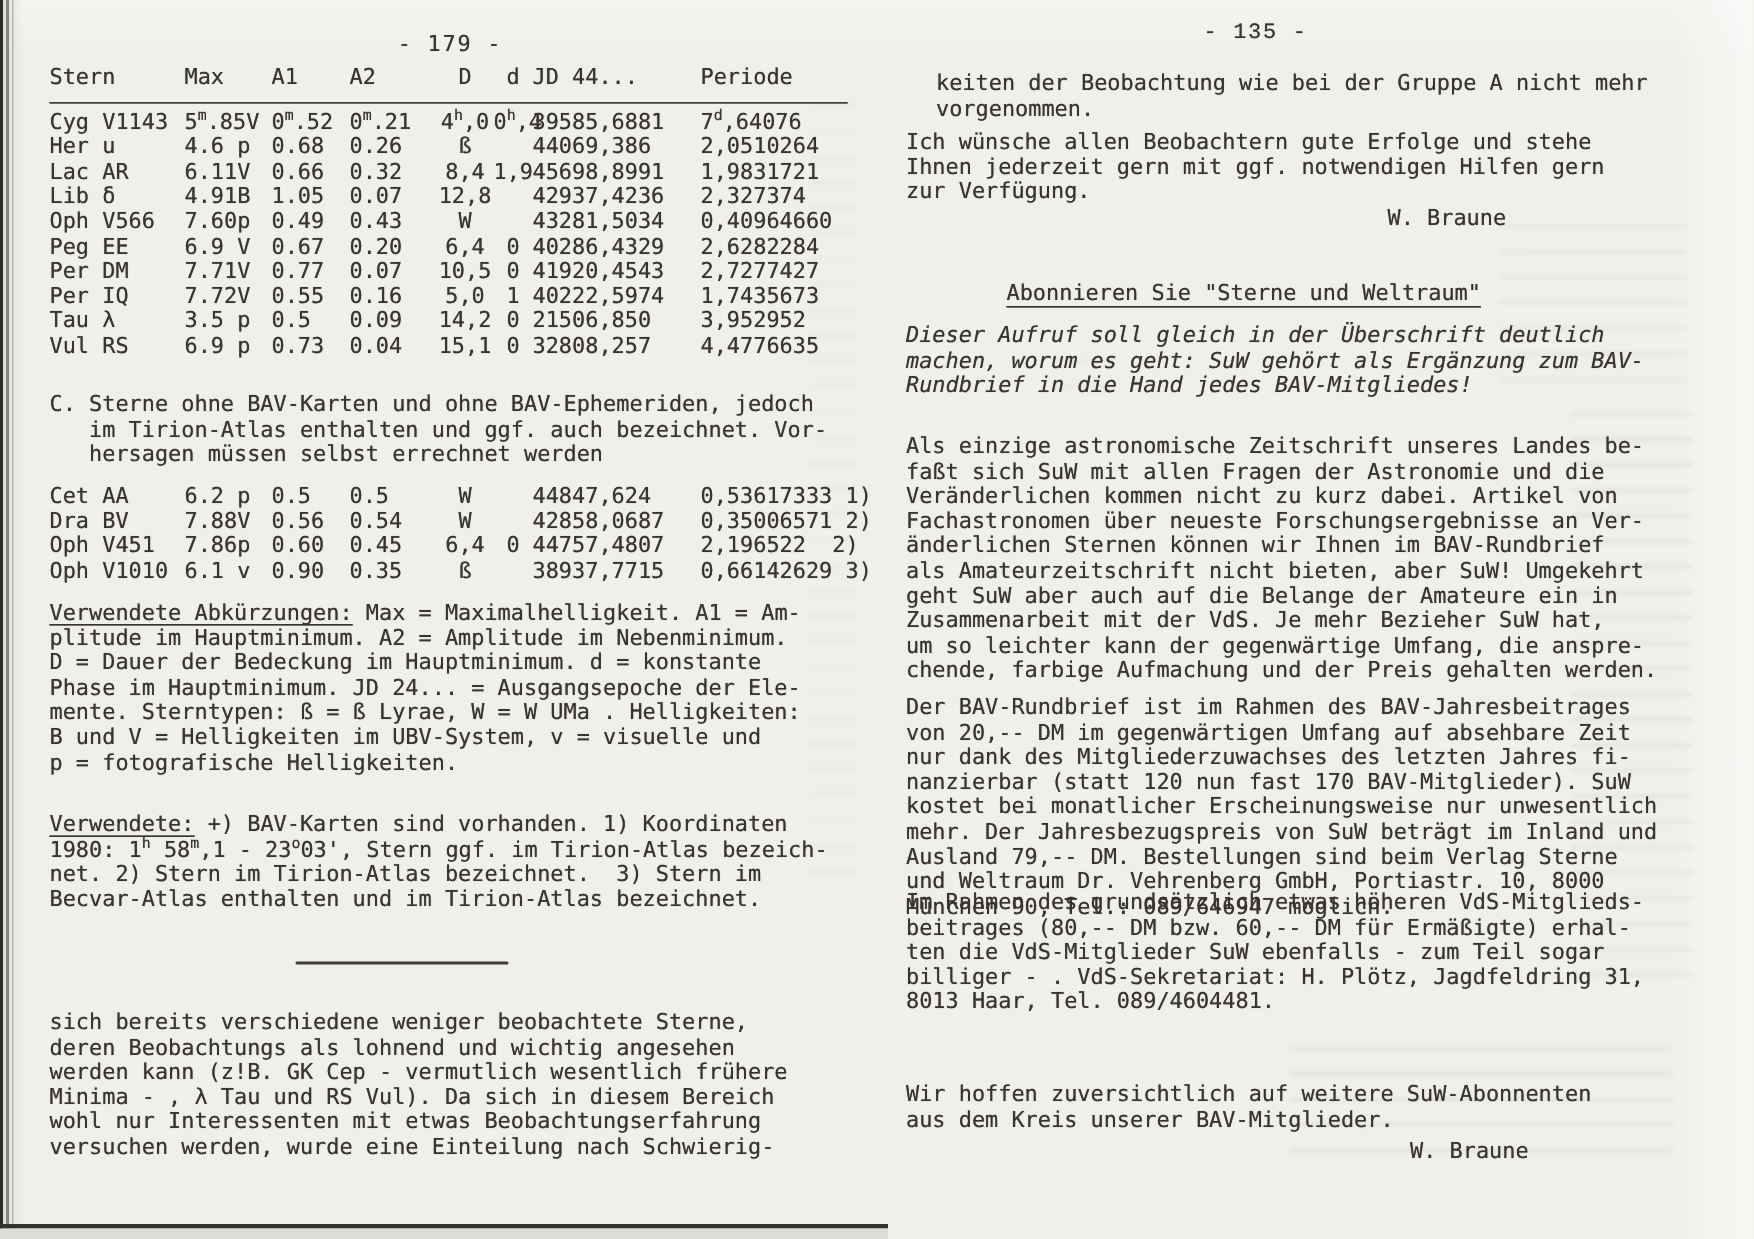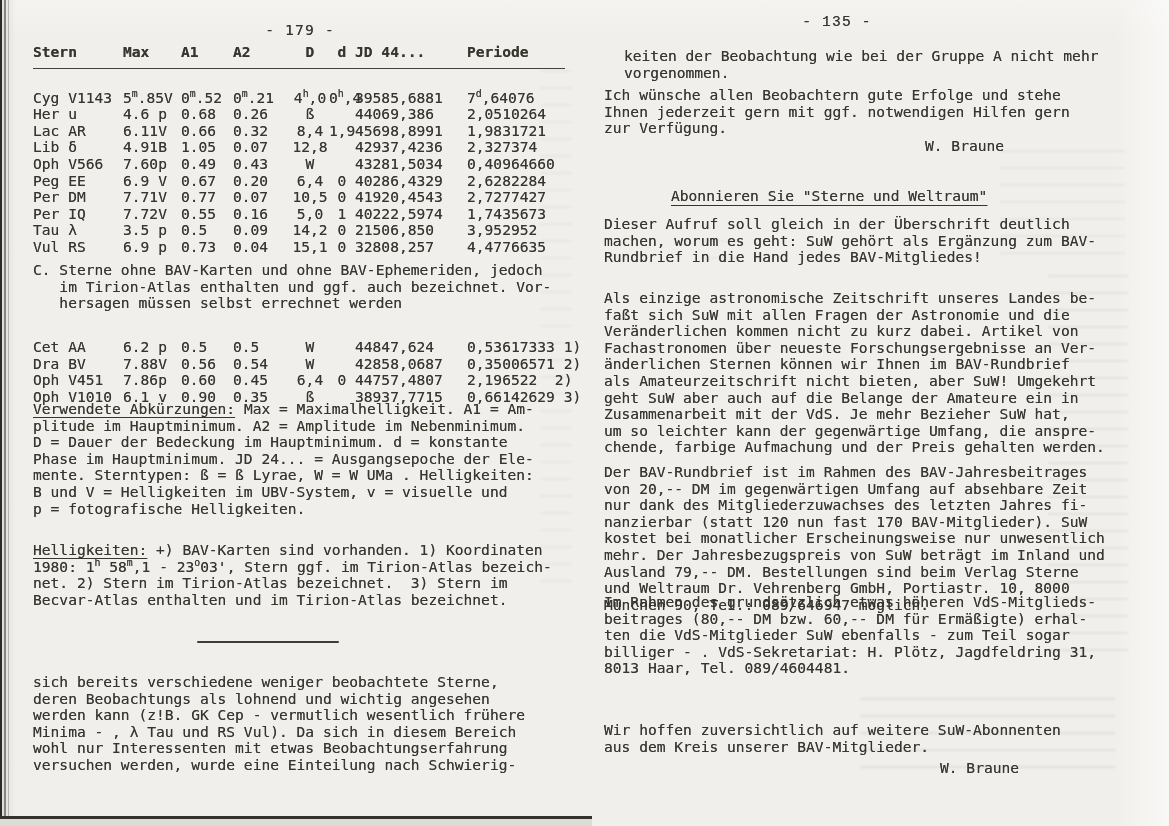--- a/index.html
+++ b/index.html
@@ -28,25 +28,25 @@
   .pageno{letter-spacing:.08em;text-align:center;width:130px;}
   .sig{white-space:pre;}
   .heading{
     text-decoration:underline;text-underline-offset:4px;text-decoration-thickness:1.3px;
     white-space:pre;
   }
   table.stars{
     border-collapse:collapse;table-layout:fixed;width:532px;
   }
   table.stars th{
-    font-weight:bold;text-align:left;padding:0 0 7px 0;vertical-align:bottom;
+    font-weight:normal;text-align:left;padding:0 0 7px 0;vertical-align:bottom;
   }
   table.stars thead tr{border-bottom:1.5px solid #44413a;}
   table.stars td{padding:0;white-space:pre;overflow:visible;}
-  table.stars tbody tr:first-child td{padding-top:21px;}
+  table.stars tbody tr:first-child td{padding-top:5px;}
   table.stars th:nth-child(5),table.stars td:nth-child(5),
   table.stars th:nth-child(6),table.stars td:nth-child(6){text-align:center;}
   table.stars.noheader td{padding-top:0;}
   .divider{position:absolute;background:#403d36;border-radius:1px;}
   .smudge{
     position:absolute;pointer-events:none;
     background:repeating-linear-gradient(180deg, rgba(88,84,76,.55) 0 2px, rgba(88,84,76,0) 2px 17px);
     filter:blur(1.3px);
   }
   .edge{position:absolute;pointer-events:none;}
@@ -76,40 +76,40 @@
       <colgroup>
         <col style="width:90px"><col style="width:58px"><col style="width:52px">
         <col style="width:58px"><col style="width:38px"><col style="width:26px">
         <col style="width:112px"><col style="width:98px">
       </colgroup>
       <tbody><tr><td>Cet AA</td><td>6.2 p</td><td>0.5</td><td>0.5</td><td>W</td><td></td><td>44847,624</td><td>0,53617333 1)</td></tr><tr><td>Dra BV</td><td>7.88V</td><td>0.56</td><td>0.54</td><td>W</td><td></td><td>42858,0687</td><td>0,35006571 2)</td></tr><tr><td>Oph V451</td><td>7.86p</td><td>0.60</td><td>0.45</td><td>6,4</td><td>0</td><td>44757,4807</td><td>2,196522  2)</td></tr><tr><td>Oph V1010</td><td>6.1 v</td><td>0.90</td><td>0.35</td><td>ß</td><td></td><td>38937,7715</td><td>0,66142629 3)</td></tr></tbody>
     </table>
 
     <div class="txt" style="left:33px;top:401px;width:550px;"><u>Verwendete Abkürzungen:</u> Max = Maximalhelligkeit. A1 = Am-<br>plitude im Hauptminimum. A2 = Amplitude im Nebenminimum.<br>D = Dauer der Bedeckung im Hauptminimum. d = konstante<br>Phase im Hauptminimum. JD 24... = Ausgangsepoche der Ele-<br>mente. Sterntypen: ß = ß Lyrae, W = W UMa . Helligkeiten:<br>B und V = Helligkeiten im UBV-System, v = visuelle und<br>p = fotografische Helligkeiten.</div>
 
-    <div class="txt" style="left:33px;top:542px;width:552px;"><u>Helligkeiten:</u> +) BAV-Karten sind vorhanden. 1) Koordinaten<br>1980: 1<sup>h</sup> 58<sup>m</sup>,1 - 23<sup>o</sup>03', Stern ggf. im Tirion-Atlas bezeich-<br>net. 2) Stern im Tirion-Atlas bezeichnet.  3) Stern im<br>Becvar-Atlas enthalten und im Tirion-Atlas bezeichnet.</div>
+    <div class="txt" style="left:33px;top:542px;width:552px;"><u>Verwendete:</u> +) BAV-Karten sind vorhanden. 1) Koordinaten<br>1980: 1<sup>h</sup> 58<sup>m</sup>,1 - 23<sup>o</sup>03', Stern ggf. im Tirion-Atlas bezeich-<br>net. 2) Stern im Tirion-Atlas bezeichnet.  3) Stern im<br>Becvar-Atlas enthalten und im Tirion-Atlas bezeichnet.</div>
 
     <div class="divider" style="left:197px;top:641px;width:142px;height:2px;"></div>
 
     <div class="txt" style="left:33px;top:674px;width:550px;">sich bereits verschiedene weniger beobachtete Sterne,<br>deren Beobachtungs als lohnend und wichtig angesehen<br>werden kann (z!B. GK Cep - vermutlich wesentlich frühere<br>Minima - , λ Tau und RS Vul). Da sich in diesem Bereich<br>wohl nur Interessenten mit etwas Beobachtungserfahrung<br>versuchen werden, wurde eine Einteilung nach Schwierig-</div>
   </div>
 
   <div>
 
     <div class="txt pageno" style="left:772px;top:14px;font-family:Liberation Mono, monospace;">- 135 -</div>
 
     <div class="txt" style="left:604px;top:48px;width:510px;margin-left:20px;">keiten der Beobachtung wie bei der Gruppe A nicht mehr<br>vorgenommen.</div>
 
     <div class="txt" style="left:604px;top:87px;width:510px;">Ich wünsche allen Beobachtern gute Erfolge und stehe<br>Ihnen jederzeit gern mit ggf. notwendigen Hilfen gern<br>zur Verfügung.</div>
 
     <div class="txt sig" style="left:925px;top:138px;">W. Braune</div>
 
     <div class="txt heading" style="left:671px;top:188px;">Abonnieren Sie "Sterne und Weltraum"</div>
 
-    <div class="txt" style="left:604px;top:216px;width:510px;">Dieser Aufruf soll gleich in der Überschrift deutlich<br>machen, worum es geht: SuW gehört als Ergänzung zum BAV-<br>Rundbrief in die Hand jedes BAV-Mitgliedes!</div>
+    <div class="txt" style="left:604px;top:216px;width:510px;font-style:italic;">Dieser Aufruf soll gleich in der Überschrift deutlich<br>machen, worum es geht: SuW gehört als Ergänzung zum BAV-<br>Rundbrief in die Hand jedes BAV-Mitgliedes!</div>
 
     <div class="txt" style="left:604px;top:290px;width:512px;">Als einzige astronomische Zeitschrift unseres Landes be-<br>faßt sich SuW mit allen Fragen der Astronomie und die<br>Veränderlichen kommen nicht zu kurz dabei. Artikel von<br>Fachastronomen über neueste Forschungsergebnisse an Ver-<br>änderlichen Sternen können wir Ihnen im BAV-Rundbrief<br>als Amateurzeitschrift nicht bieten, aber SuW! Umgekehrt<br>geht SuW aber auch auf die Belange der Amateure ein in<br>Zusammenarbeit mit der VdS. Je mehr Bezieher SuW hat,<br>um so leichter kann der gegenwärtige Umfang, die anspre-<br>chende, farbige Aufmachung und der Preis gehalten werden.</div>
 
     <div class="txt" style="left:604px;top:464px;width:512px;">Der BAV-Rundbrief ist im Rahmen des BAV-Jahresbeitrages<br>von 20,-- DM im gegenwärtigen Umfang auf absehbare Zeit<br>nur dank des Mitgliederzuwachses des letzten Jahres fi-<br>nanzierbar (statt 120 nun fast 170 BAV-Mitglieder). SuW<br>kostet bei monatlicher Erscheinungsweise nur unwesentlich<br>mehr. Der Jahresbezugspreis von SuW beträgt im Inland und<br>Ausland 79,-- DM. Bestellungen sind beim Verlag Sterne<br>und Weltraum Dr. Vehrenberg GmbH, Portiastr. 10, 8000<br>München 90, Tel.: 089/646947 möglich.</div>
 
     <div class="txt" style="left:604px;top:594px;width:512px;">Im Rahmen des grundsätzlich etwas höheren VdS-Mitglieds-<br>beitrages (80,-- DM bzw. 60,-- DM für Ermäßigte) erhal-<br>ten die VdS-Mitglieder SuW ebenfalls - zum Teil sogar<br>billiger - . VdS-Sekretariat: H. Plötz, Jagdfeldring 31,<br>8013 Haar, Tel. 089/4604481.</div>
 
     <div class="txt" style="left:604px;top:722px;width:512px;">Wir hoffen zuversichtlich auf weitere SuW-Abonnenten<br>aus dem Kreis unserer BAV-Mitglieder.</div>
 
     <div class="txt sig" style="left:940px;top:760px;">W. Braune</div>

